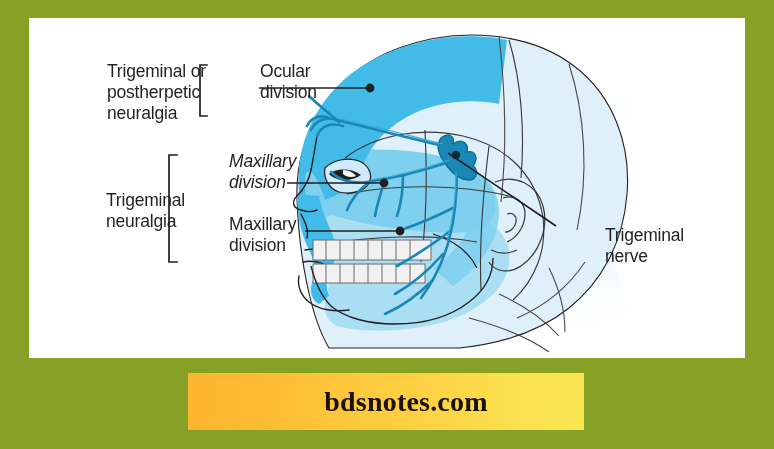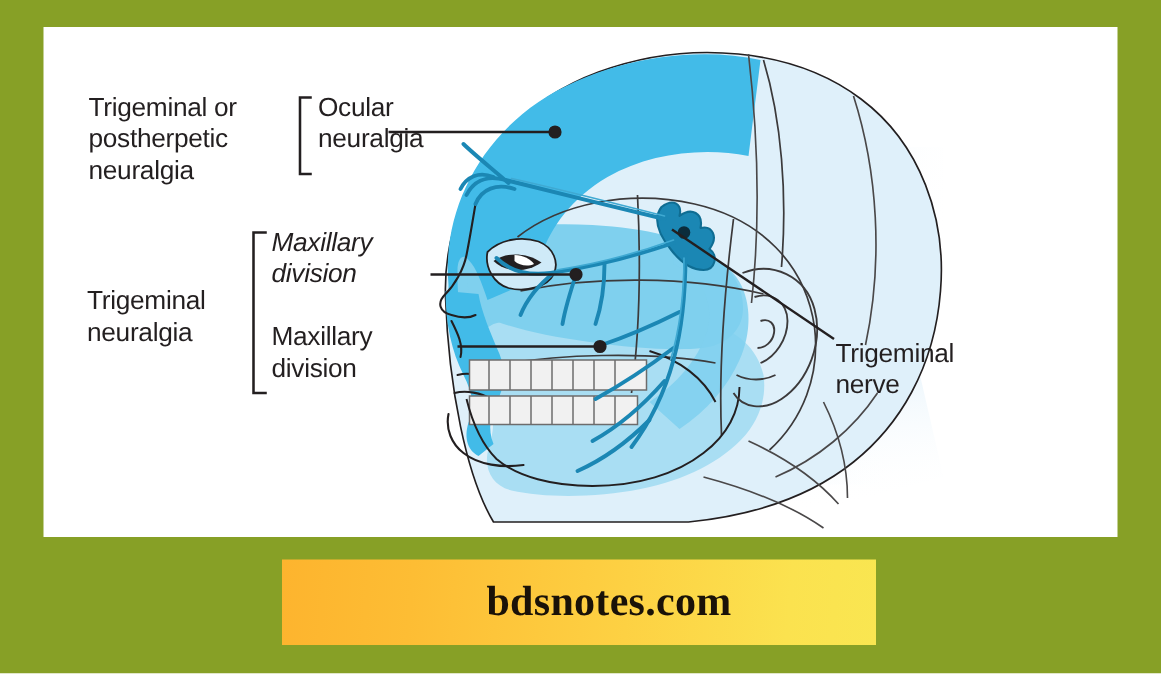--- a/index.html
+++ b/index.html
@@ -44,20 +44,21 @@
   
   .label {
     position: absolute;
     color: #231f20;
     font-family: "Liberation Sans", sans-serif;
     font-size: 17.5px;
     line-height: 21px;
     letter-spacing: -0.2px;
     white-space: pre;
     text-align: left;
+    margin-left: 48px;
   }
 
   #lbl-postherpetic { left: 30px;  top: 43px; }
   #lbl-ocular       { left: 183px; top: 43px; }
   #lbl-trigeminal-n { left: 29px;  top: 172px; }
   #lbl-maxillary    { left: 152px; top: 133px; font-style: italic; }
   #lbl-mandibular   { left: 152px; top: 196px; }
   #lbl-nerve        { left: 528px; top: 207px; }
 
   
@@ -300,21 +301,21 @@
 
         <path d="M148,137 L140,137 L140,244 L148,244"></path>
       </g>
     </svg>
 
     <div class="label" id="lbl-postherpetic">Trigeminal or
 postherpetic
 neuralgia</div>
 
     <div class="label" id="lbl-ocular">Ocular
-neuralgia</div>
+division</div>
 
     <div class="label" id="lbl-trigeminal-n">Trigeminal
 neuralgia</div>
 
     <div class="label" id="lbl-maxillary">Maxillary
 division</div>
 
     <div class="label" id="lbl-mandibular">Maxillary
 division</div>
 

